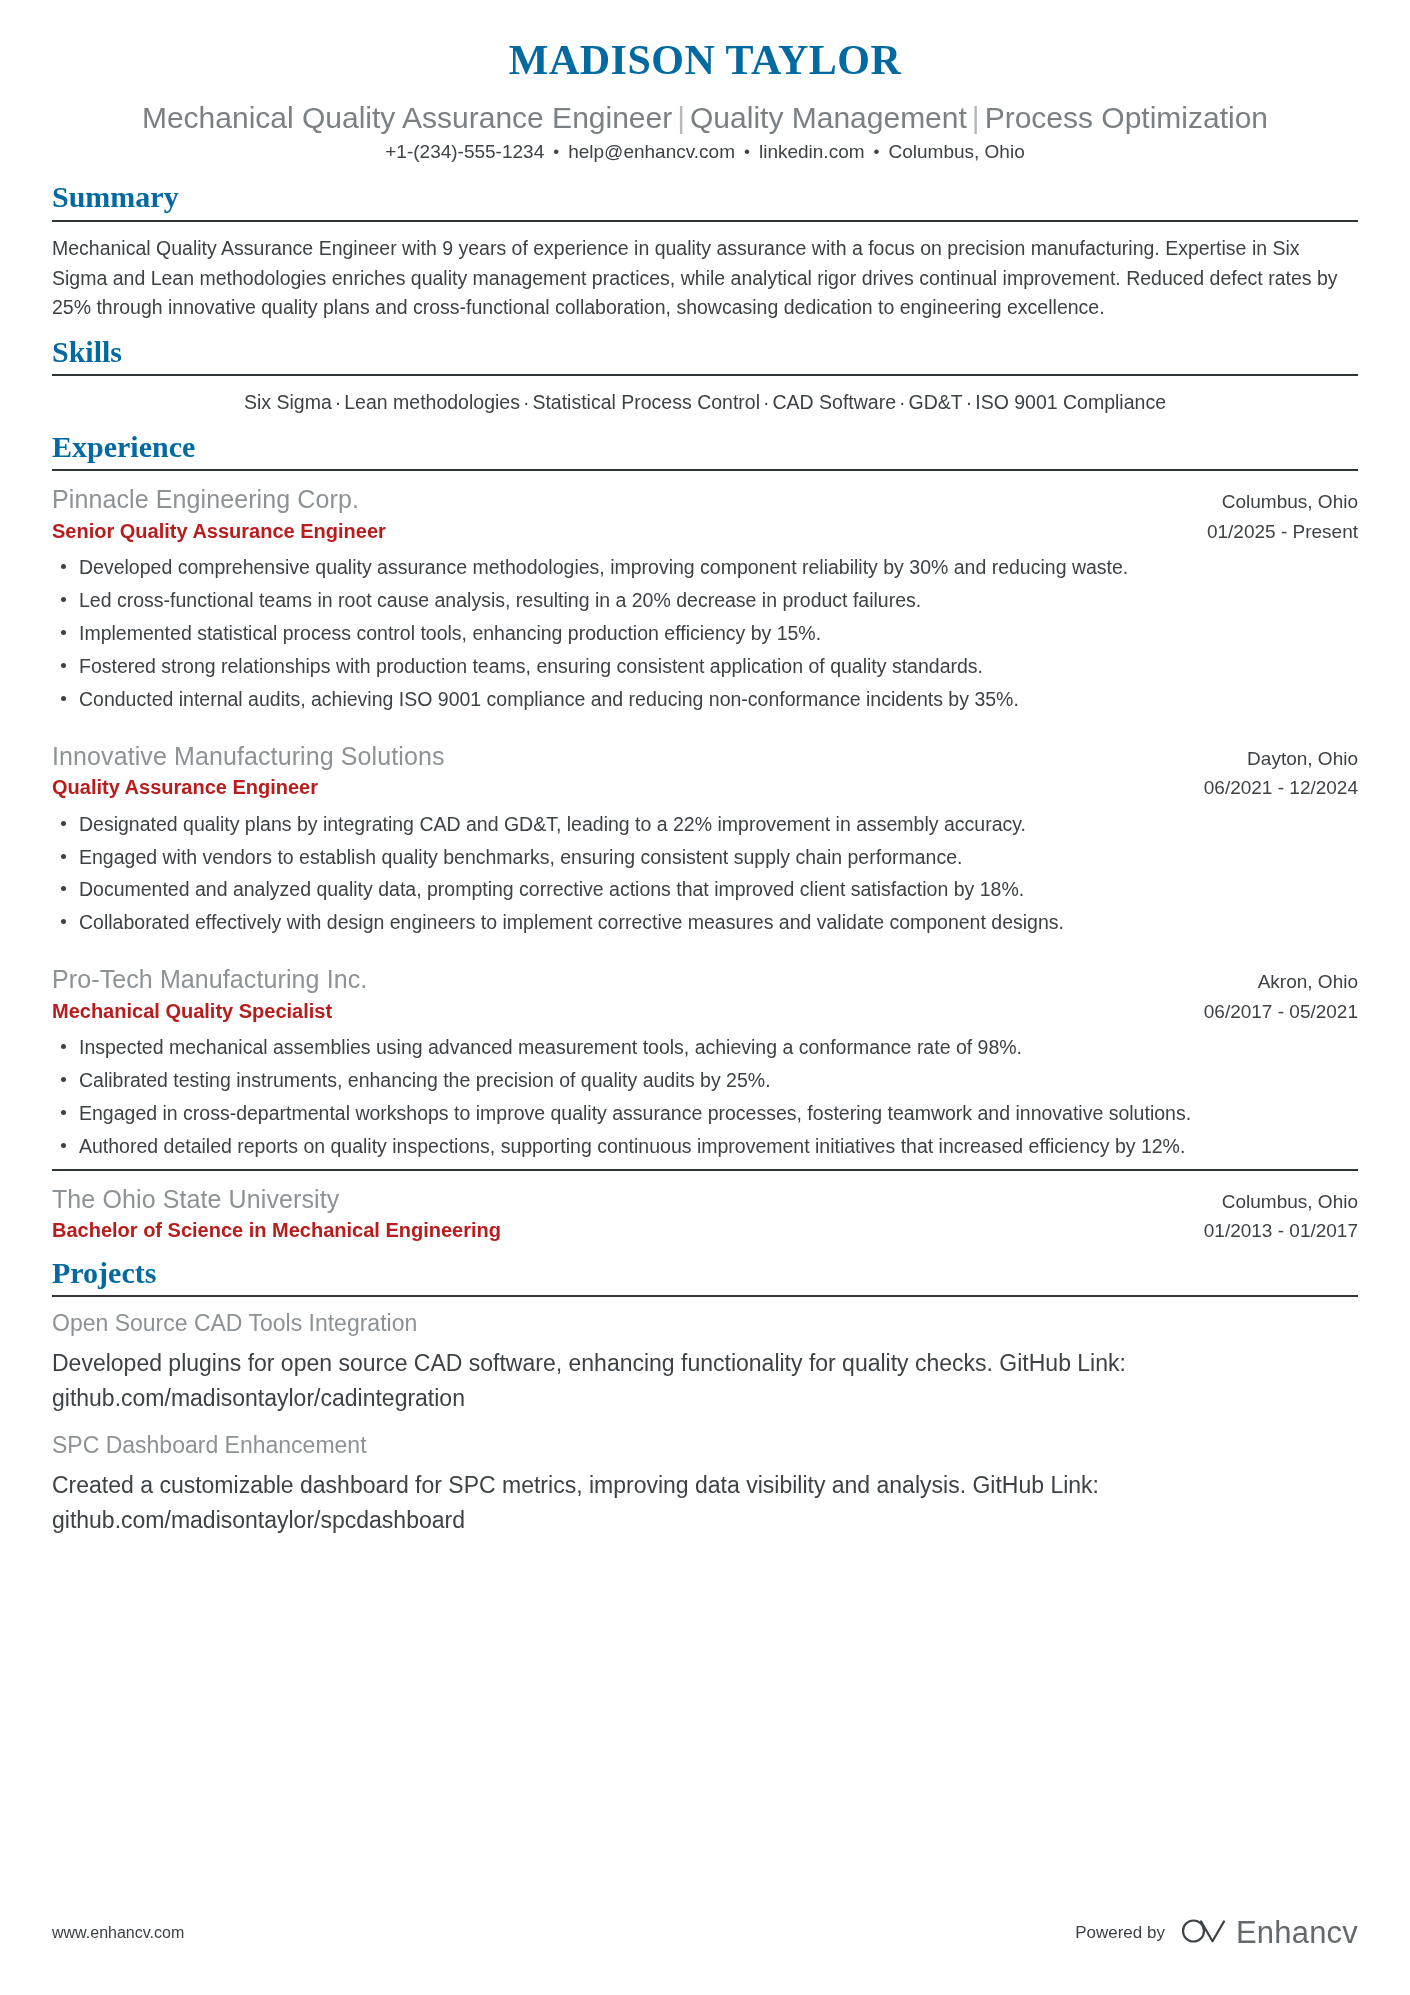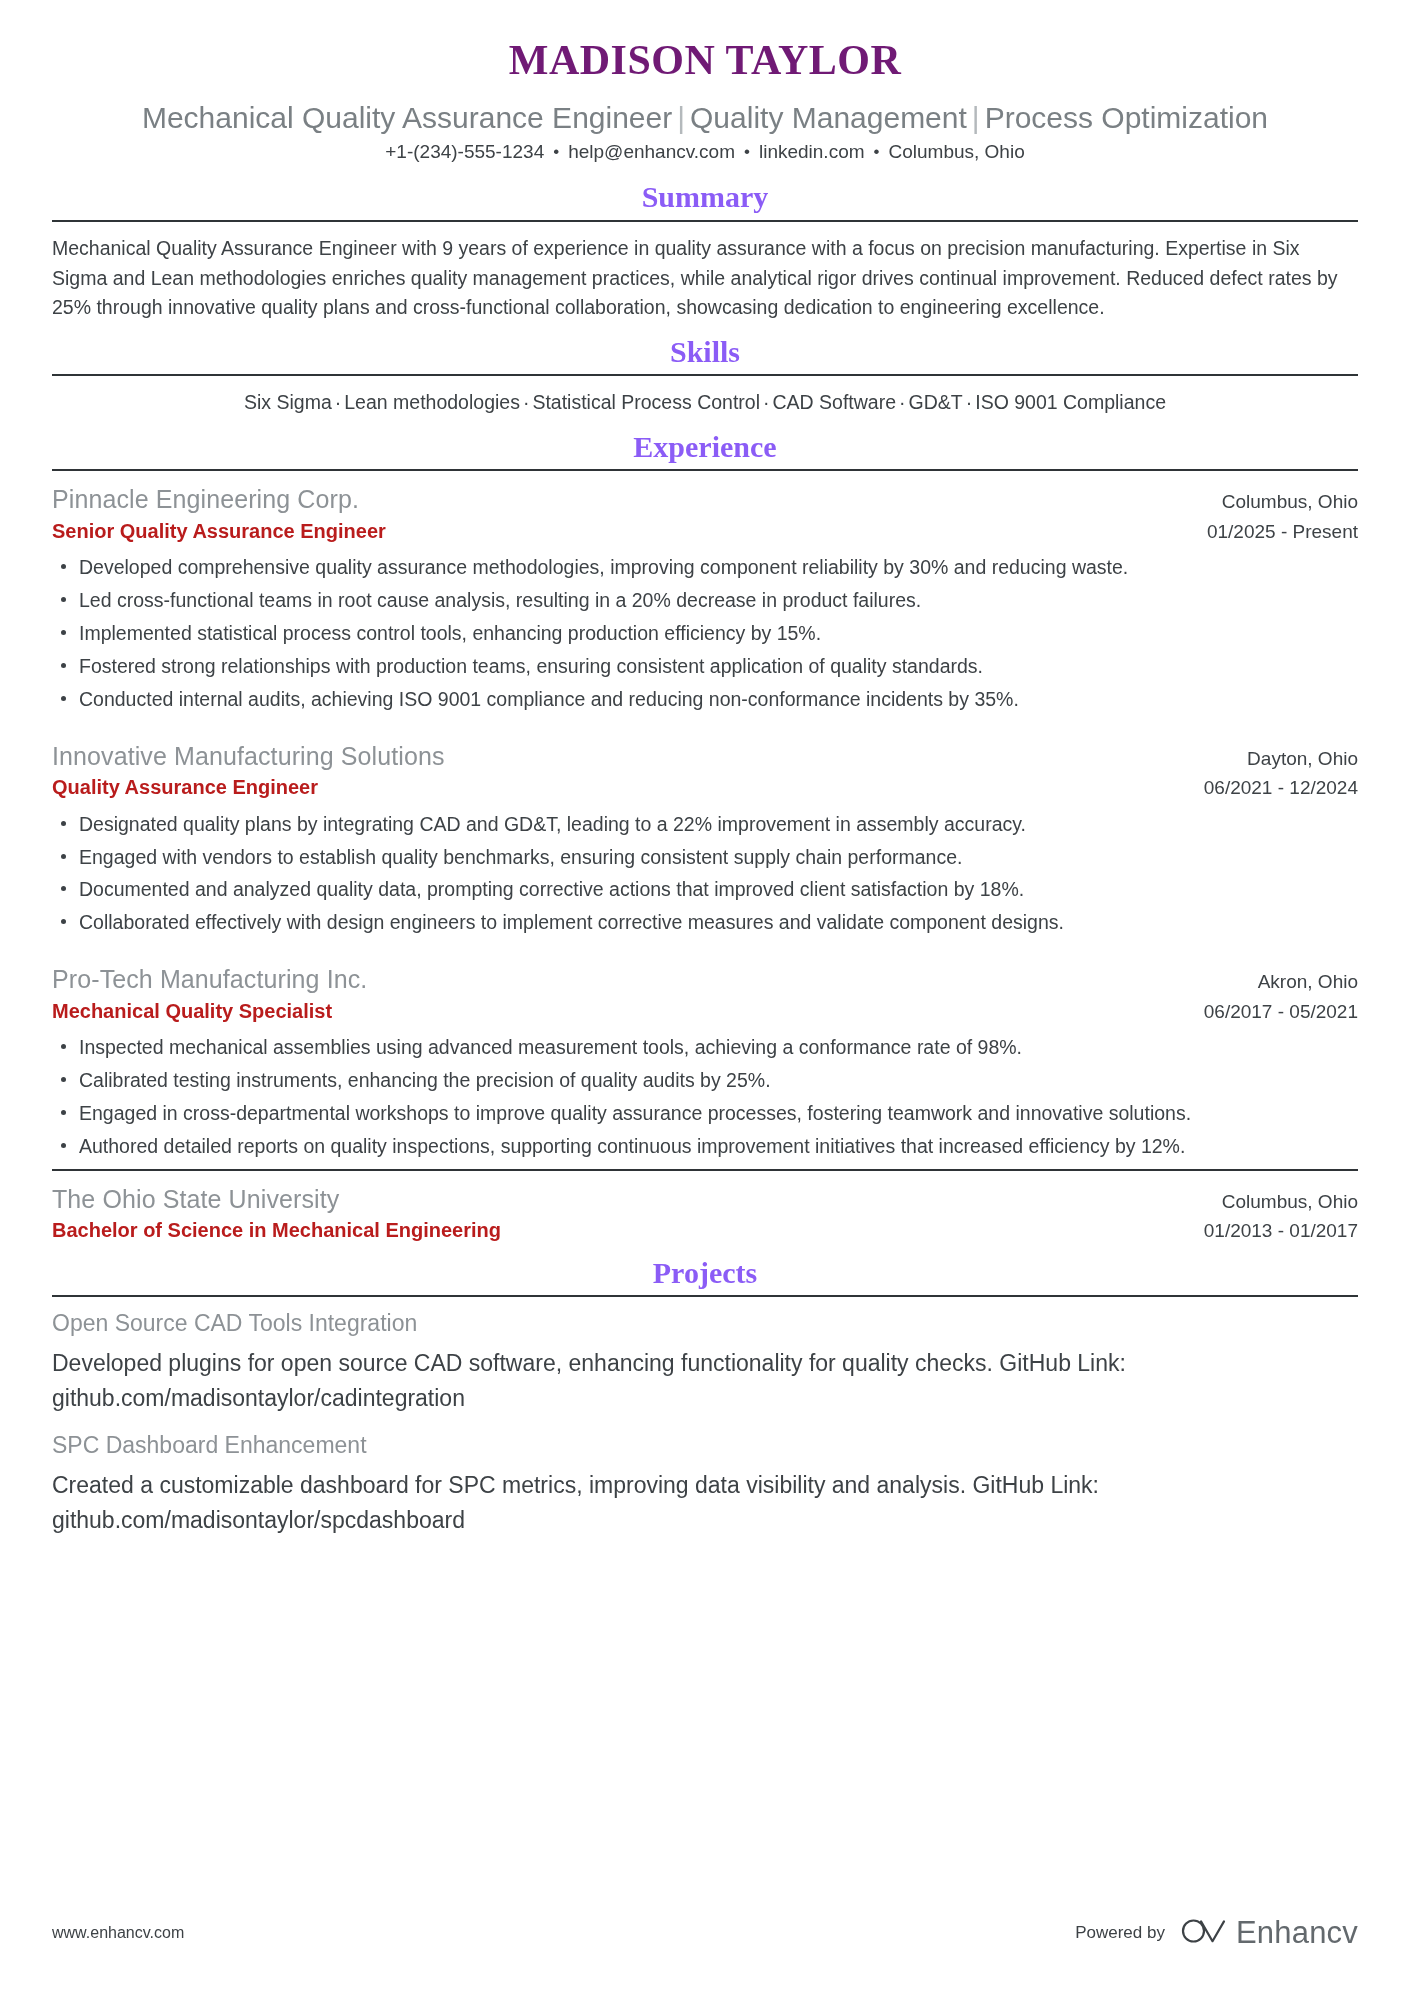--- a/index.html
+++ b/index.html
@@ -22,21 +22,21 @@
     padding: 38px 52px 0 52px;
   }
 
   
   .name {
     text-align: center;
     font-family: "Liberation Serif", serif;
     font-weight: bold;
     font-size: 42px;
     letter-spacing: 0.5px;
-    color: #701a75;
+    color: #0369a1;
     line-height: 1.08;
     margin: 0 0 6px 0;
   }
   .headline {
     text-align: center;
     font-size: 30px;
     font-weight: 400;
     color: #7a8084;
     line-height: 1.18;
     margin: 17px 0 4px 0;
@@ -58,25 +58,24 @@
     color: #3d4246;
     padding: 0 9px;
     font-size: 17px;
     position: relative;
     top: -1px;
   }
 
   
   .section { margin: 0 0 0 0; }
   .section-title {
-    text-align: center;
     font-family: "Liberation Serif", serif;
     font-weight: bold;
     font-size: 30px;
-    color: #8b5cf6;
+    color: #0369a1;
     line-height: 1.25;
     margin: 10px 0 4px 0;
   }
   .rule {
     border: 0;
     border-top: 2px solid #2f3437;
     margin: 0 0 12px 0;
     height: 0;
   }
 

